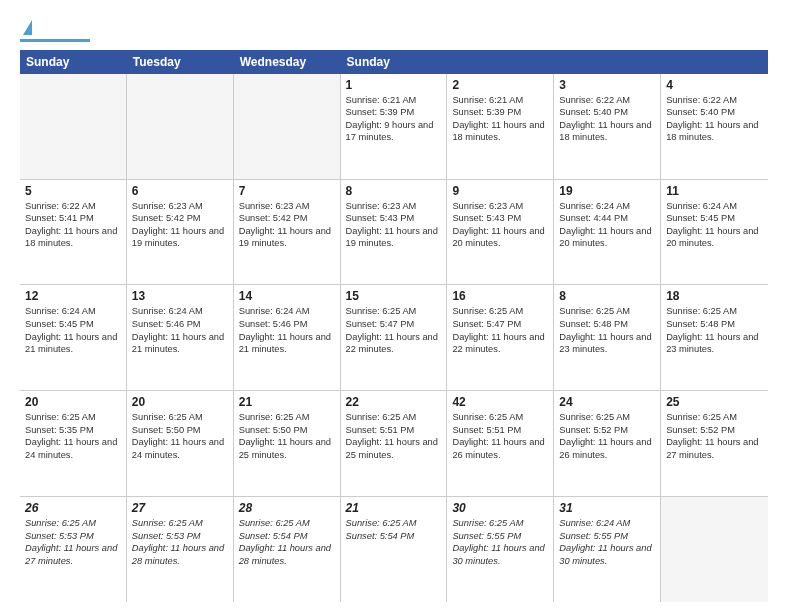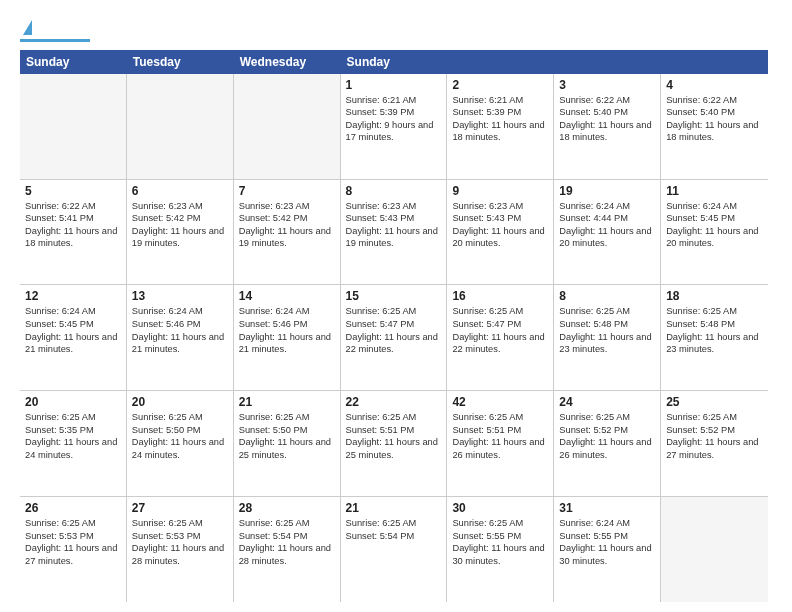--- a/index.html
+++ b/index.html
@@ -78,20 +78,21 @@
       flex: 1;
     }
     .cal-row {
       display: grid;
       grid-template-columns: repeat(7, 1fr);
       flex: 1;
       border-bottom: 1px solid #ccc;
     }
     .cal-row:last-child {
       border-bottom: none;
+      font-style: italic;
     }
     .cal-cell {
       border-right: 1px solid #ccc;
       padding: 4px 5px;
       font-size: 9.5px;
       color: #333;
       background: #fff;
       min-height: 80px;
     }
     .cal-cell:last-child {

